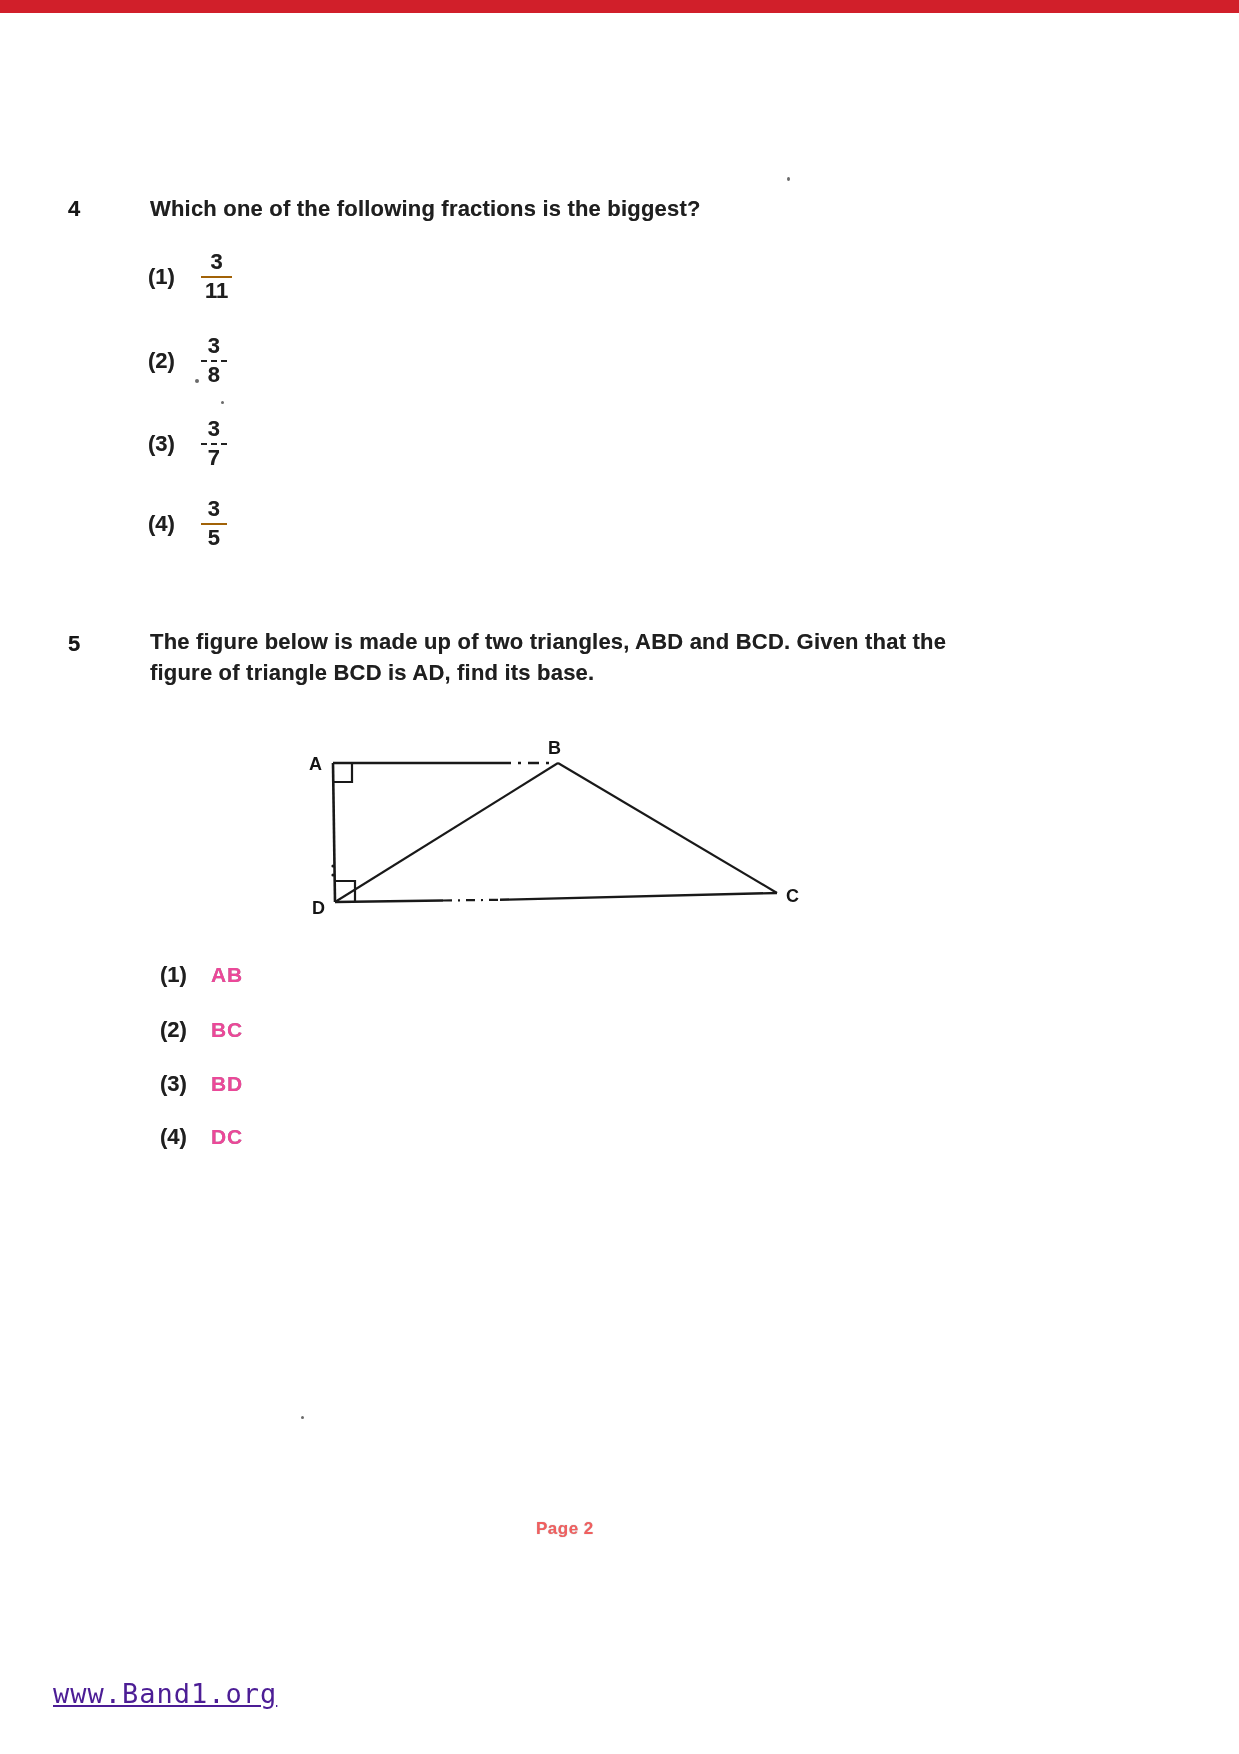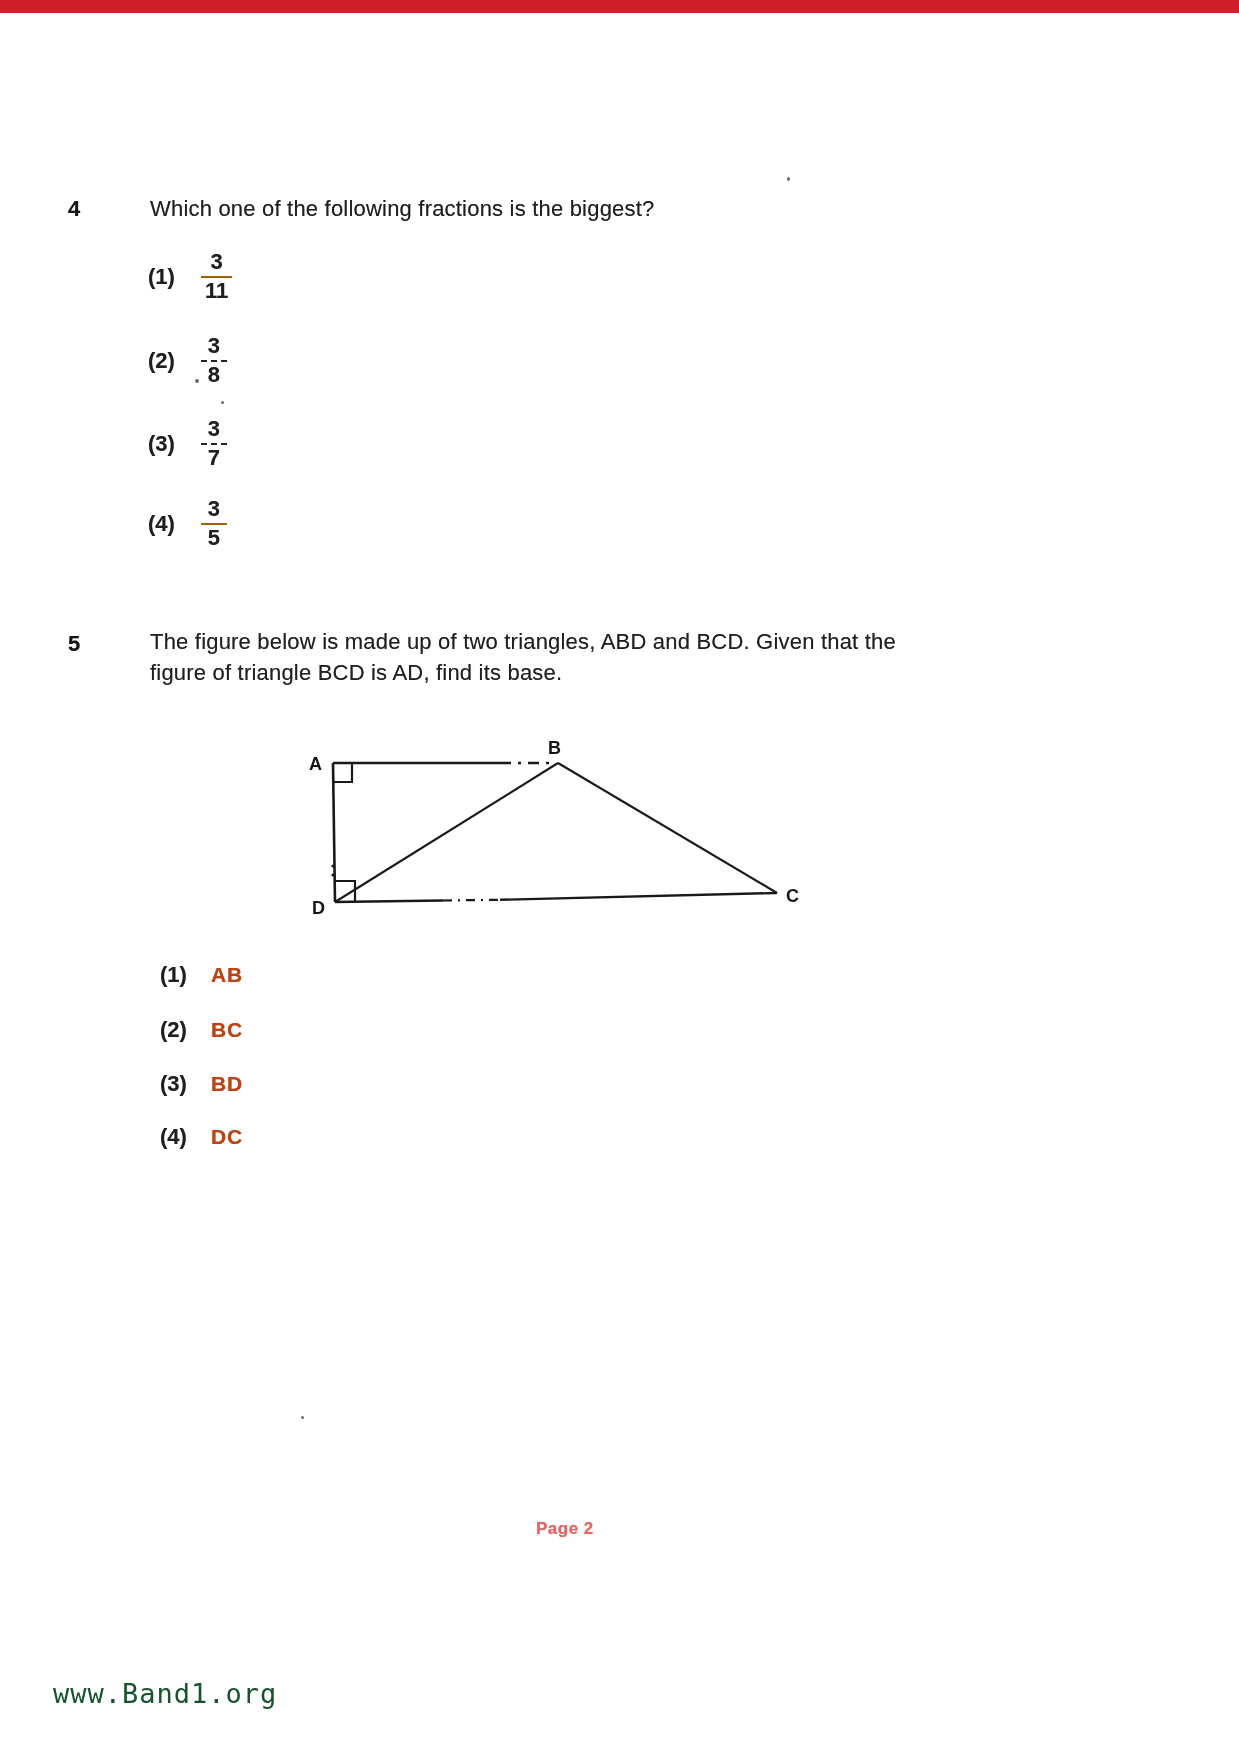--- a/index.html
+++ b/index.html
@@ -23,21 +23,21 @@
   }
 
   .q-num {
     font-size: 22px;
     font-weight: 700;
     color: #161616;
     text-shadow: 0 0 0.5px rgba(0,0,0,0.55);
   }
   .q-text {
     font-size: 22px;
-    font-weight: 400;
+    font-weight: 700;
     color: #1f1f1f;
     letter-spacing: 0.2px;
     text-shadow: 0 0 0.5px rgba(0,0,0,0.45);
     white-space: nowrap;
   }
 
   .opt-row {
     display: flex;
     align-items: center;
   }
@@ -46,21 +46,21 @@
     font-weight: 600;
     color: #1f1f1f;
     text-shadow: 0 0 0.5px rgba(0,0,0,0.45);
   }
   .opt4 { gap: 26px; }
   .opt5 { gap: 24px; }
   .opt-value {
     font-size: 21px;
     font-weight: 600;
     letter-spacing: 1px;
-    color: #c2410c;
+    color: #ec4899;
     text-shadow: 0 0 0.5px rgba(0,0,0,0.45);
   }
 
   .frac {
     display: flex;
     flex-direction: column;
     align-items: center;
     font-size: 22px;
     font-weight: 600;
     line-height: 1.12;
@@ -90,22 +90,23 @@
     color: #ef4444;
     opacity: 0.85;
     letter-spacing: 0.5px;
     text-shadow: 0 0 1px rgba(90,90,90,0.6);
   }
 
   .watermark {
     font-family: "DejaVu Sans Mono", monospace;
     font-size: 27px;
     font-weight: 500;
-    color: #14532d;
+    color: #4c1d95;
     letter-spacing: 1px;
+    text-decoration: underline;
   }
 
   .speck {
     background: #6a6a6a;
     border-radius: 50%;
   }
 </style>
 </head>
 <body>
 

